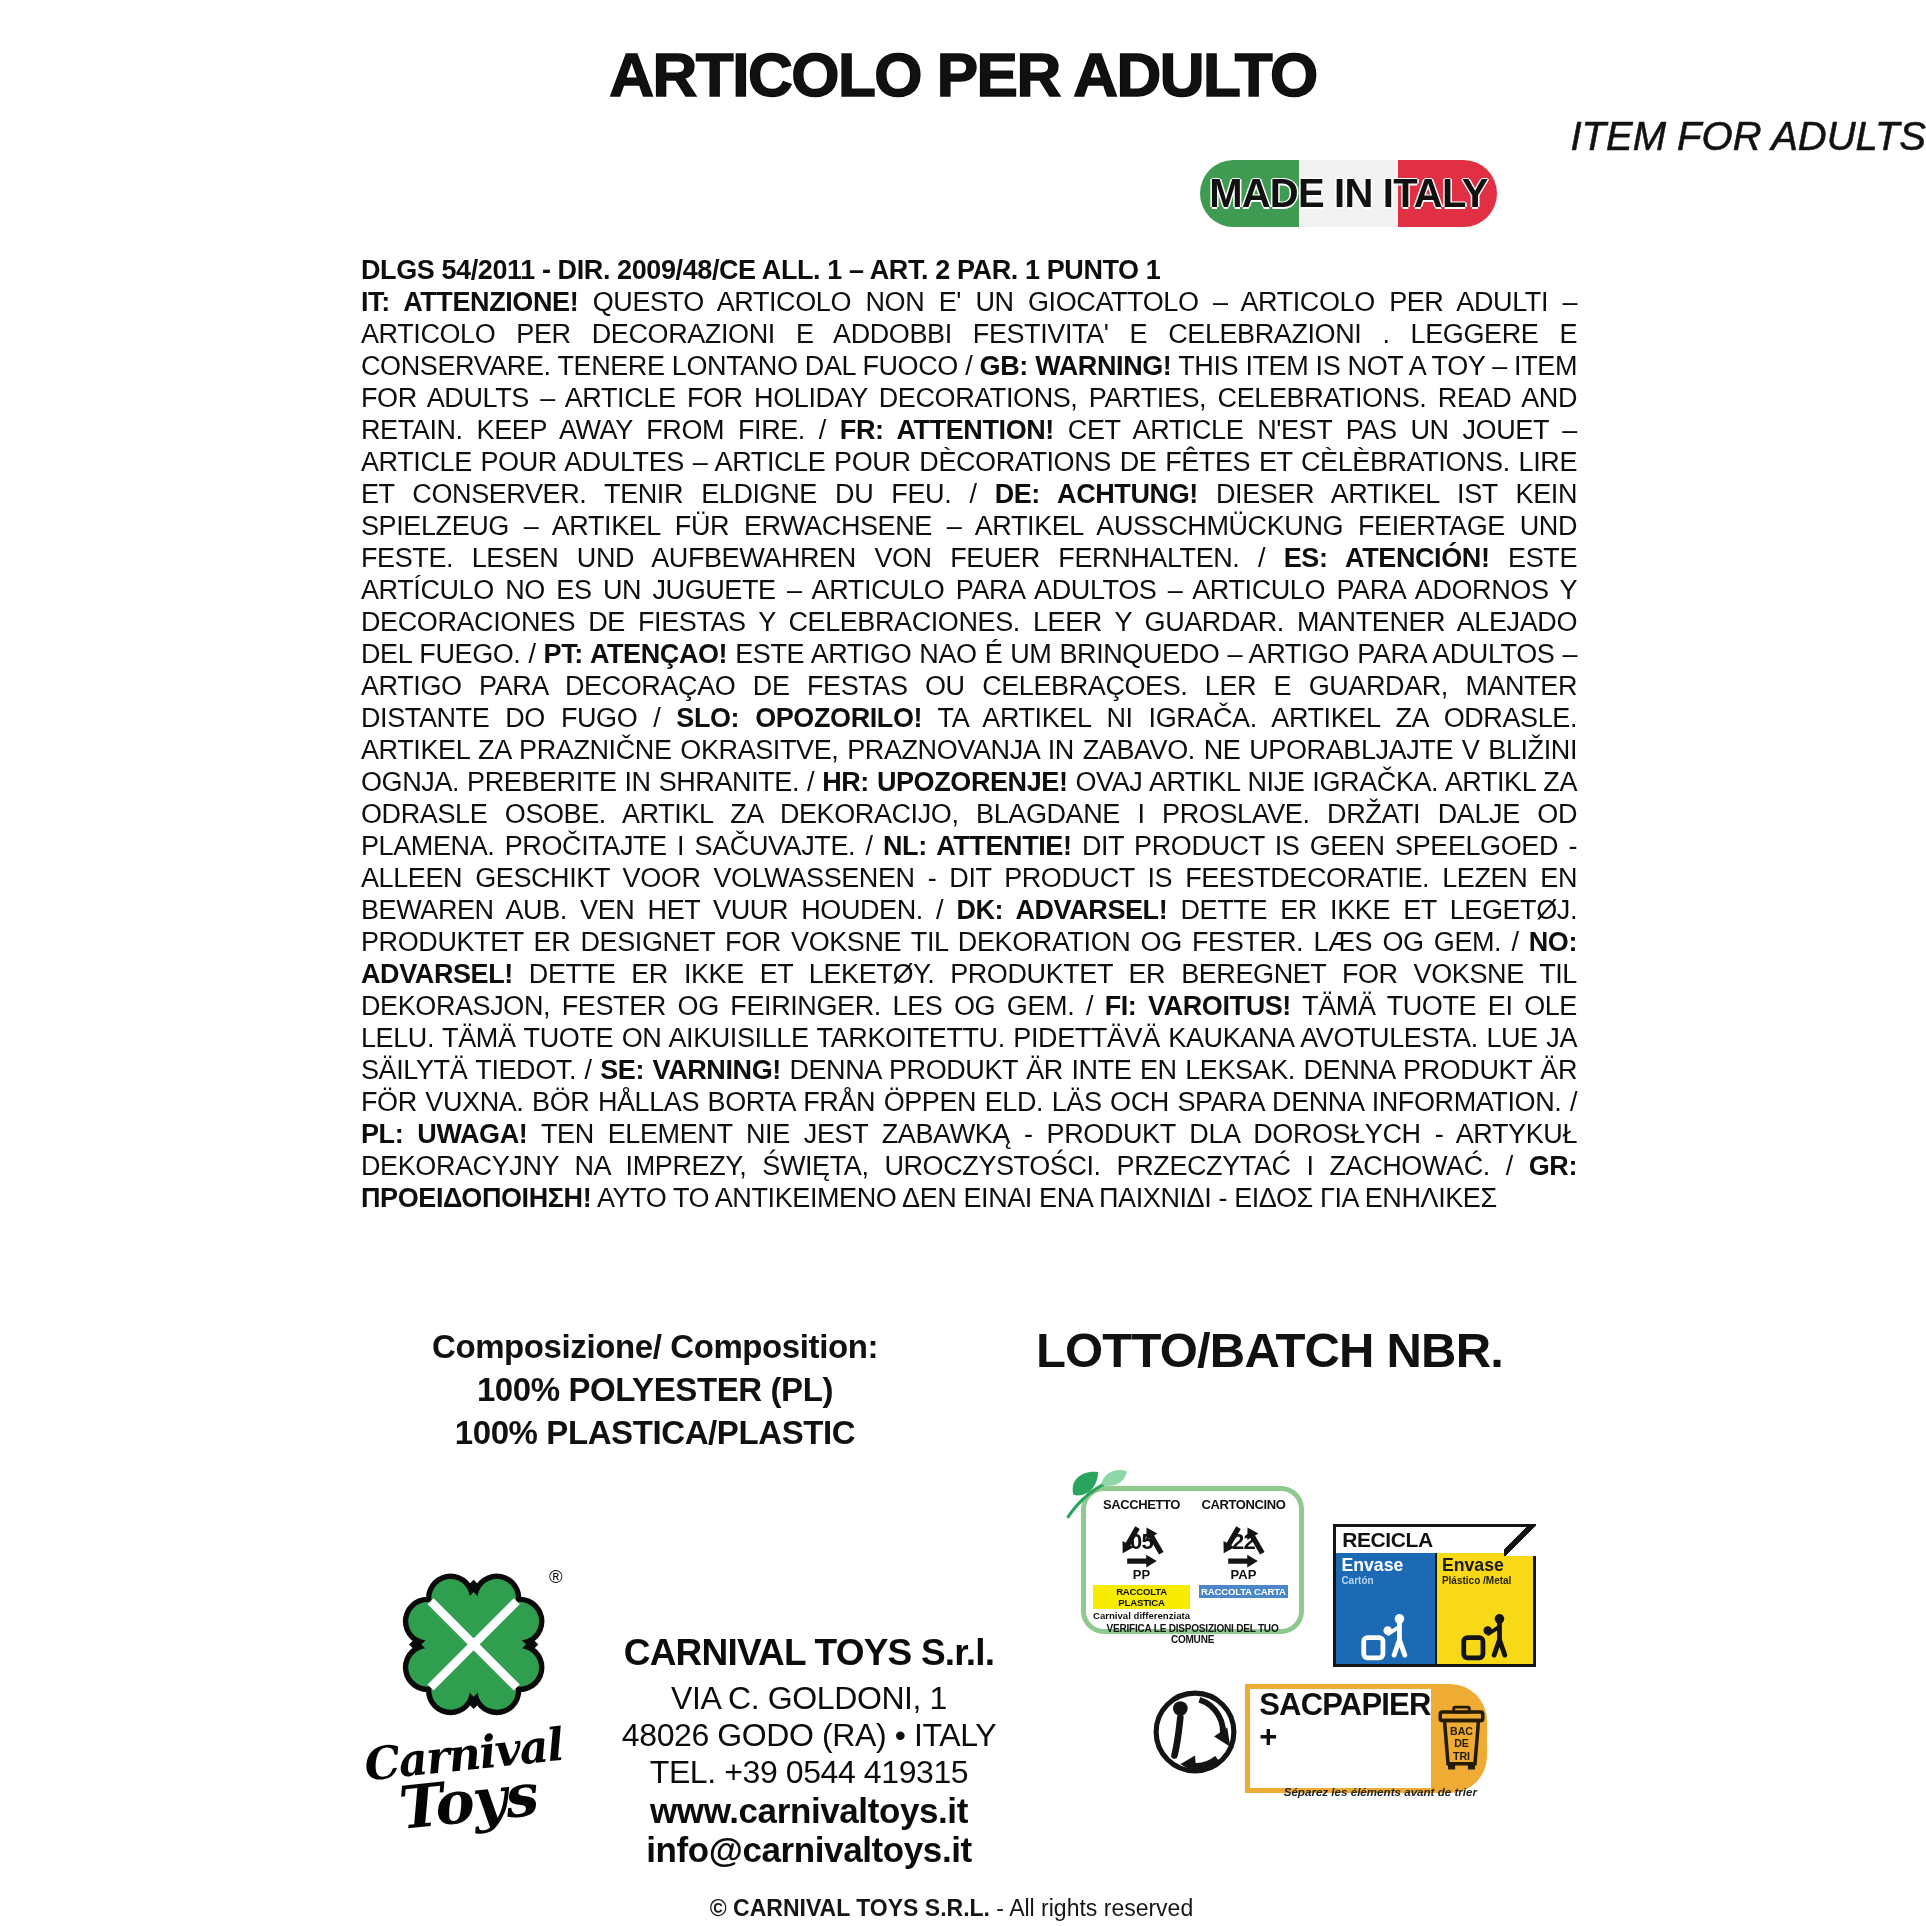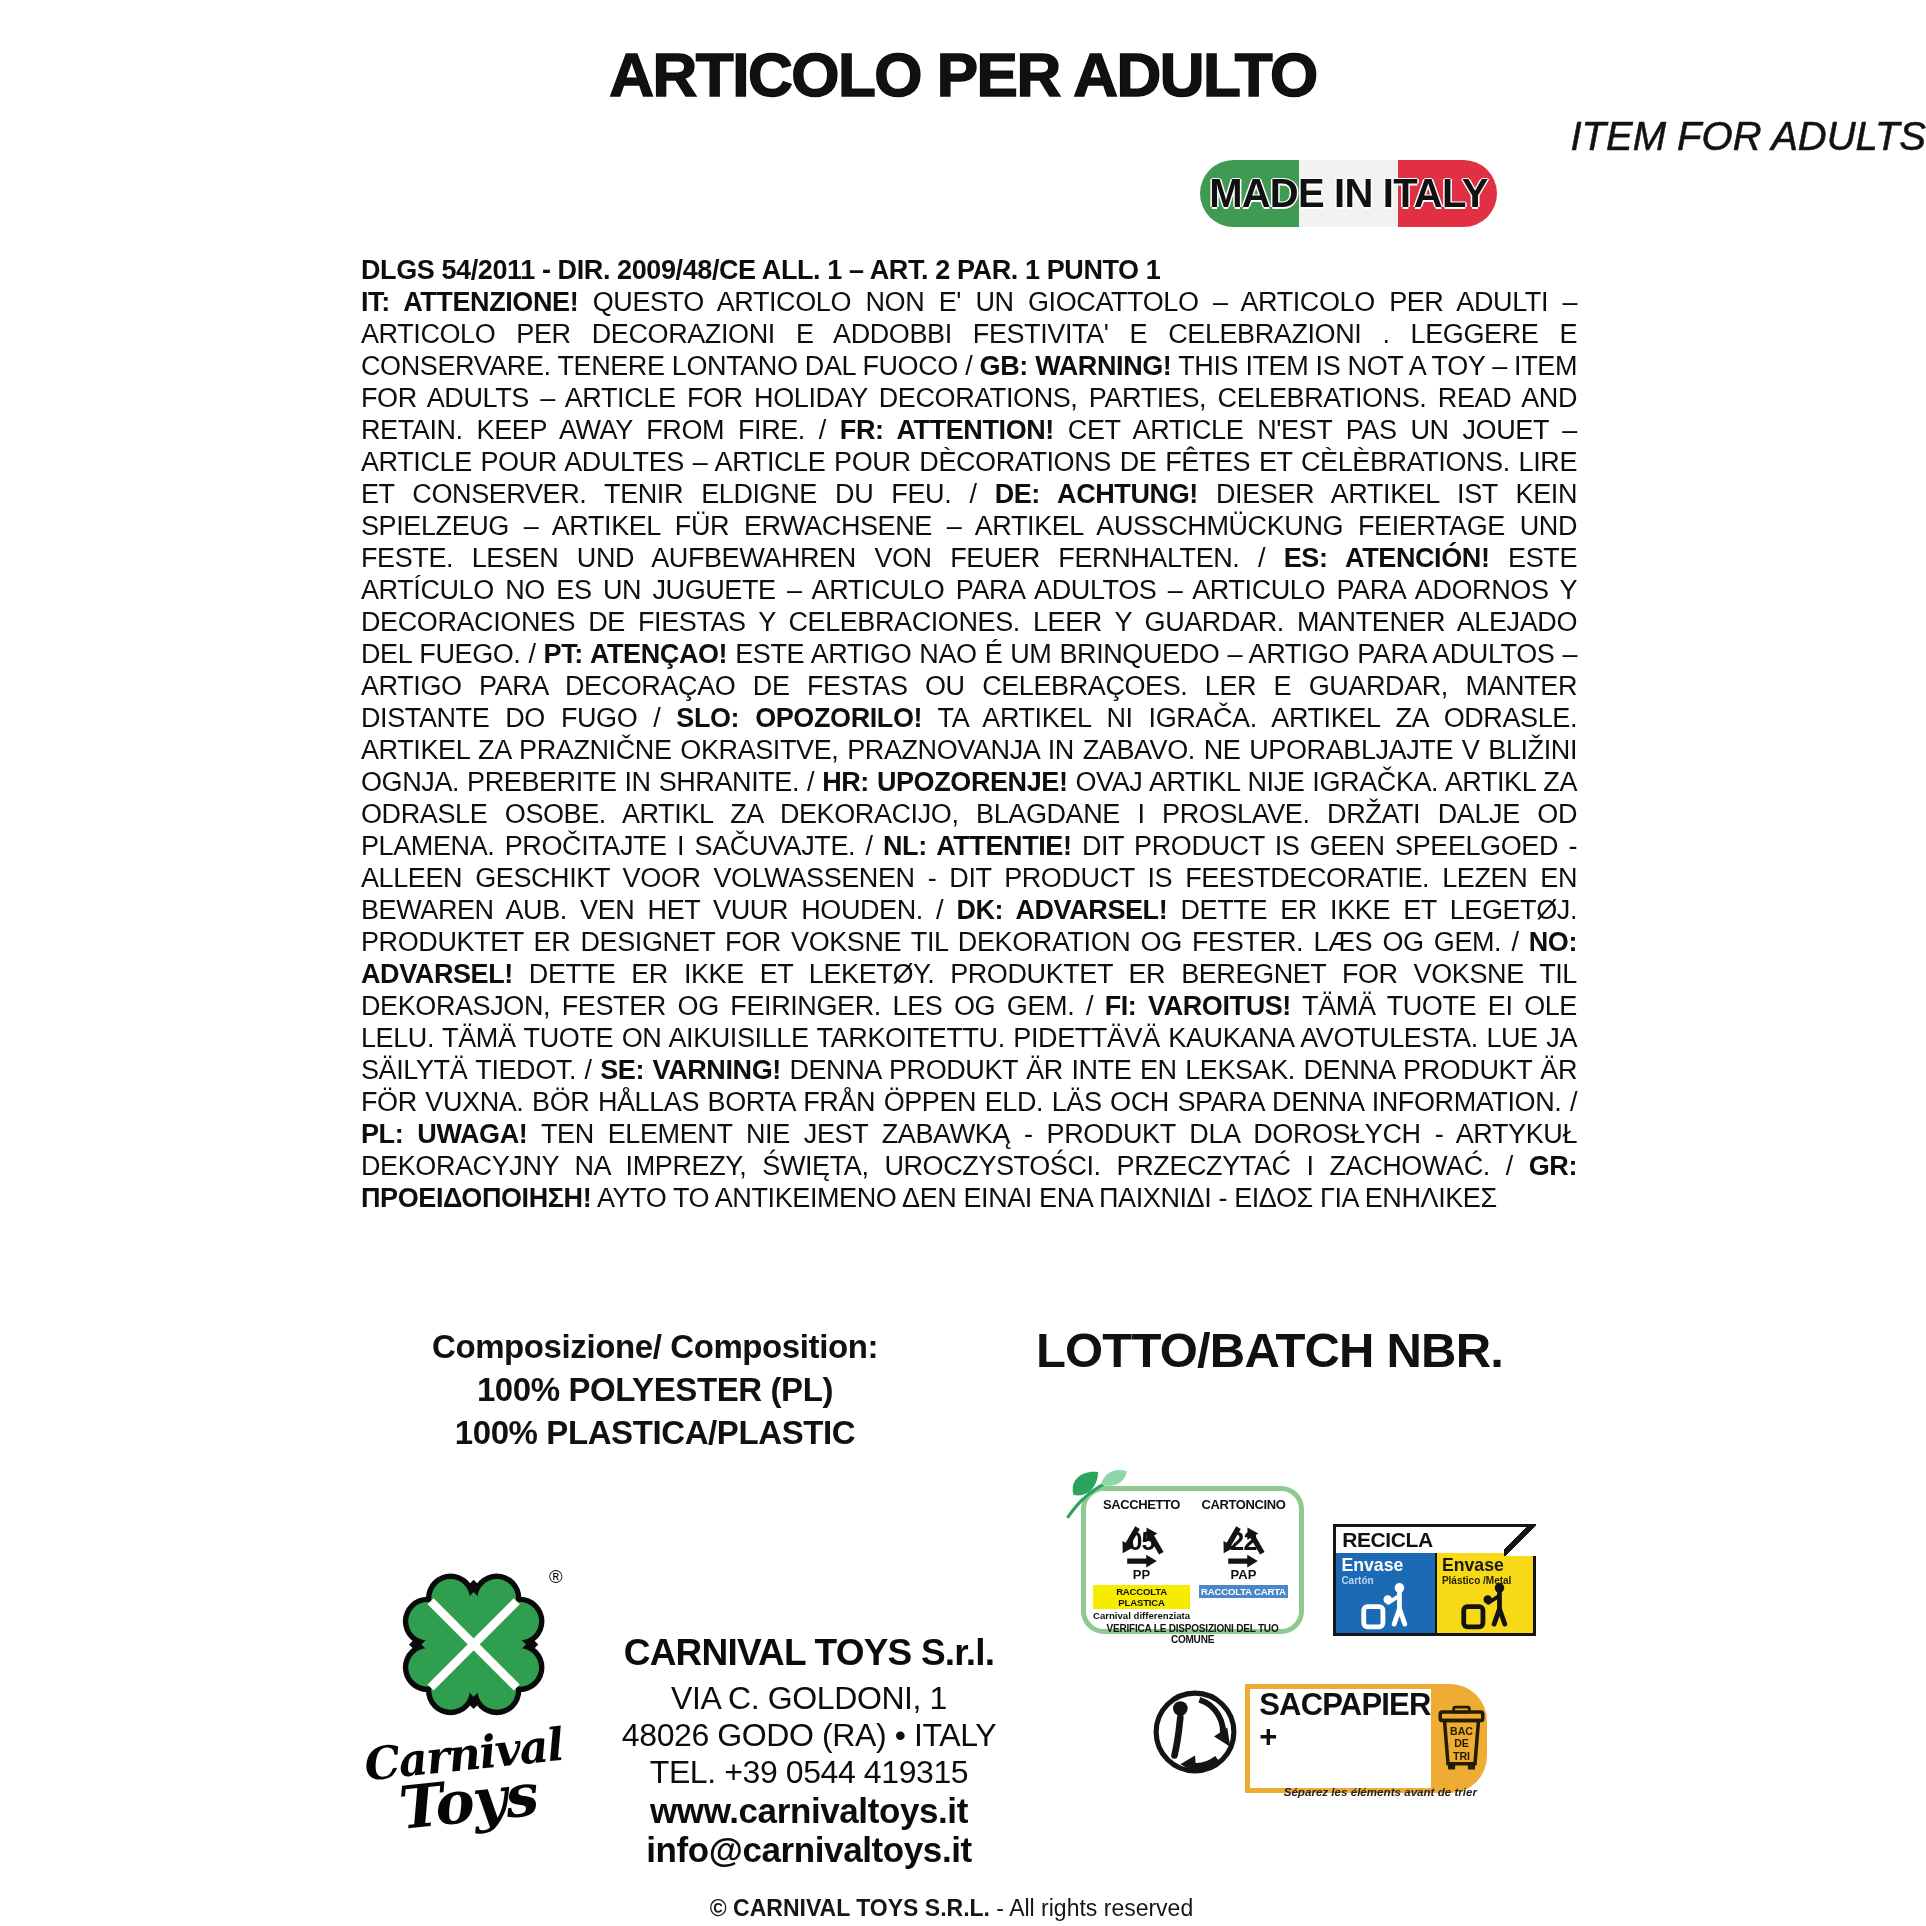--- a/index.html
+++ b/index.html
@@ -32,35 +32,35 @@
   
   .greenbox{position:absolute;left:1081px;top:1486px;width:223px;height:148px;box-sizing:border-box;
             border:5.4px solid var(--box-green);border-radius:23px;background:#fff;
             padding:6.2px 4.6px 3.1px 4.6px;}
   .gb-cols{display:flex;justify-content:space-around;text-align:center;}
   .gb-col{width:48%;}
   .gb-head{font-size:13px;font-weight:700;letter-spacing:-0.4px;}
   .mobius-wrap{position:relative;width:54px;height:55px;margin:1.5px auto 0 auto;}
   .mobius-wrap svg{width:54px;height:55px;display:block;}
   .mobius-code{position:absolute;top:50%;left:50%;transform:translate(-50%,-48%);
-               font-size:25px;font-weight:700;letter-spacing:-0.8px;}
+               font-size:22px;font-weight:700;letter-spacing:-0.8px;}
   .gb-mat{font-size:13px;font-weight:700;margin-top:-1.5px;}
   .gb-tag{display:inline-block;font-size:9.6px;font-weight:700;padding:0.8px 2.3px;margin-top:3.1px;letter-spacing:-0.2px;}
   .gb-tag.yellow{background:var(--tag-yellow);color:#111;}
   .gb-tag.blue{background:var(--tag-blue);color:#fff;}
   .gb-sub{font-size:9.6px;font-weight:700;margin-top:0.8px;}
   .gb-foot{text-align:center;font-size:10px;font-weight:700;margin-top:2.3px;letter-spacing:-0.2px;}
   .leaf{position:absolute;top:-25px;left:-25px;width:74px;height:55px;}
 
   
   .recicla{position:absolute;left:1333px;top:1524px;width:203px;box-sizing:border-box;
            border:3.1px solid #151515;background:#fff;}
   .recicla-title{font-size:21px;font-weight:700;padding:0.8px 0 0.8px 6.2px;letter-spacing:-0.4px;}
   .recicla-panels{display:flex;}
-  .panel{width:50%;height:80px;padding:3.9px 3.1px 1.5px 5.4px;box-sizing:border-box;position:relative;}
+  .panel{width:50%;height:111px;padding:3.9px 3.1px 1.5px 5.4px;box-sizing:border-box;position:relative;}
   .panel.blue{background:var(--panel-blue);color:#fff;}
   .panel.yellow{background:var(--panel-yellow);color:#191919;border-left:2.3px solid #151515;}
   .panel .l1{font-size:17.7px;font-weight:700;line-height:18.5px;}
   .panel.blue .l2{font-size:10px;font-weight:700;color:#b8d4f2;}
   .panel.yellow .l2{font-size:10px;font-weight:700;color:#272300;}
   .panel svg{position:absolute;left:4.6px;bottom:3.1px;width:86px;height:48px;}
   .fold{position:absolute;top:-3.1px;right:-3.1px;width:32px;height:32px;
         background:linear-gradient(135deg,rgba(255,255,255,0) 40%,#151515 40% 52%,#fff 52%);}
 
   

